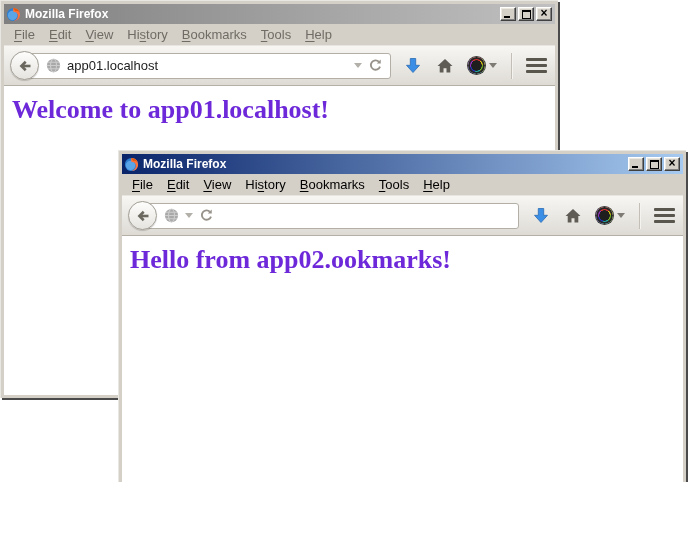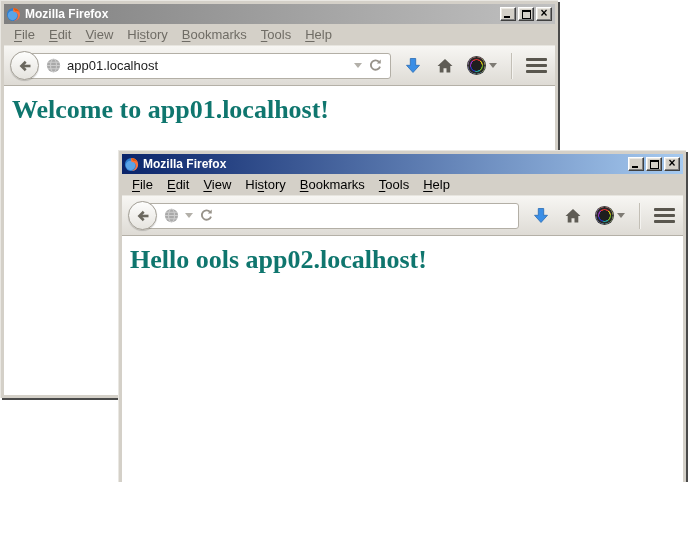--- a/index.html
+++ b/index.html
@@ -68,21 +68,21 @@
       conic-gradient(#d33 0 12%, #dc1 12% 25%, #7b2 25% 40%, #2aa 40% 55%, #23b 55% 72%, #93c 72% 88%, #d33 88% 100%);
     box-shadow:inset 0 0 0 2px #262626, 0 0 0 1px #3a3a3a;
   }
   .vsep{width:1px;height:26px;background:#c3bfb6;box-shadow:1px 0 0 #f4f3f0;}
   .hamburger{display:flex;flex-direction:column;gap:3px;width:21px;}
   .hamburger span{height:3px;background:#59564e;border-radius:1px;}
 
   
   .content{flex:1;background:#ffffff;overflow:hidden;position:relative;padding-left:8px;box-sizing:border-box;}
   .content h1{
-    font-family:"Liberation Serif",serif;font-size:26px;font-weight:bold;color:#0f766e;
+    font-family:"Liberation Serif",serif;font-size:26px;font-weight:bold;color:#6d28d9;
     margin:9px 0 0 0;white-space:nowrap;
   }
   .resize-grip{position:absolute;right:1px;bottom:1px;width:16px;height:16px;}
 
   .icon{display:block;}
 </style>
 </head>
 <body>
 
 <div class="desktop">
@@ -217,21 +217,21 @@
         <div class="vsep"></div>
         <div class="hamburger">
             <span></span>
             <span></span>
             <span></span>
           </div>
       </div>
     </div>
 
     <div class="content">
-      <h1>Hello ools app02.localhost!</h1>
+      <h1>Hello from app02.ookmarks!</h1>
       <svg class="resize-grip" width="16" height="16" viewBox="0 0 16 16">
         <g>
           <rect x="12" y="4" width="3" height="3" fill="#e9e7e2"></rect>
             <rect x="11" y="3" width="3" height="3" fill="#9e9a91"></rect>
           <rect x="8" y="8" width="3" height="3" fill="#e9e7e2"></rect>
             <rect x="7" y="7" width="3" height="3" fill="#9e9a91"></rect>
           <rect x="12" y="8" width="3" height="3" fill="#e9e7e2"></rect>
             <rect x="11" y="7" width="3" height="3" fill="#9e9a91"></rect>
           <rect x="4" y="12" width="3" height="3" fill="#e9e7e2"></rect>
             <rect x="3" y="11" width="3" height="3" fill="#9e9a91"></rect>

